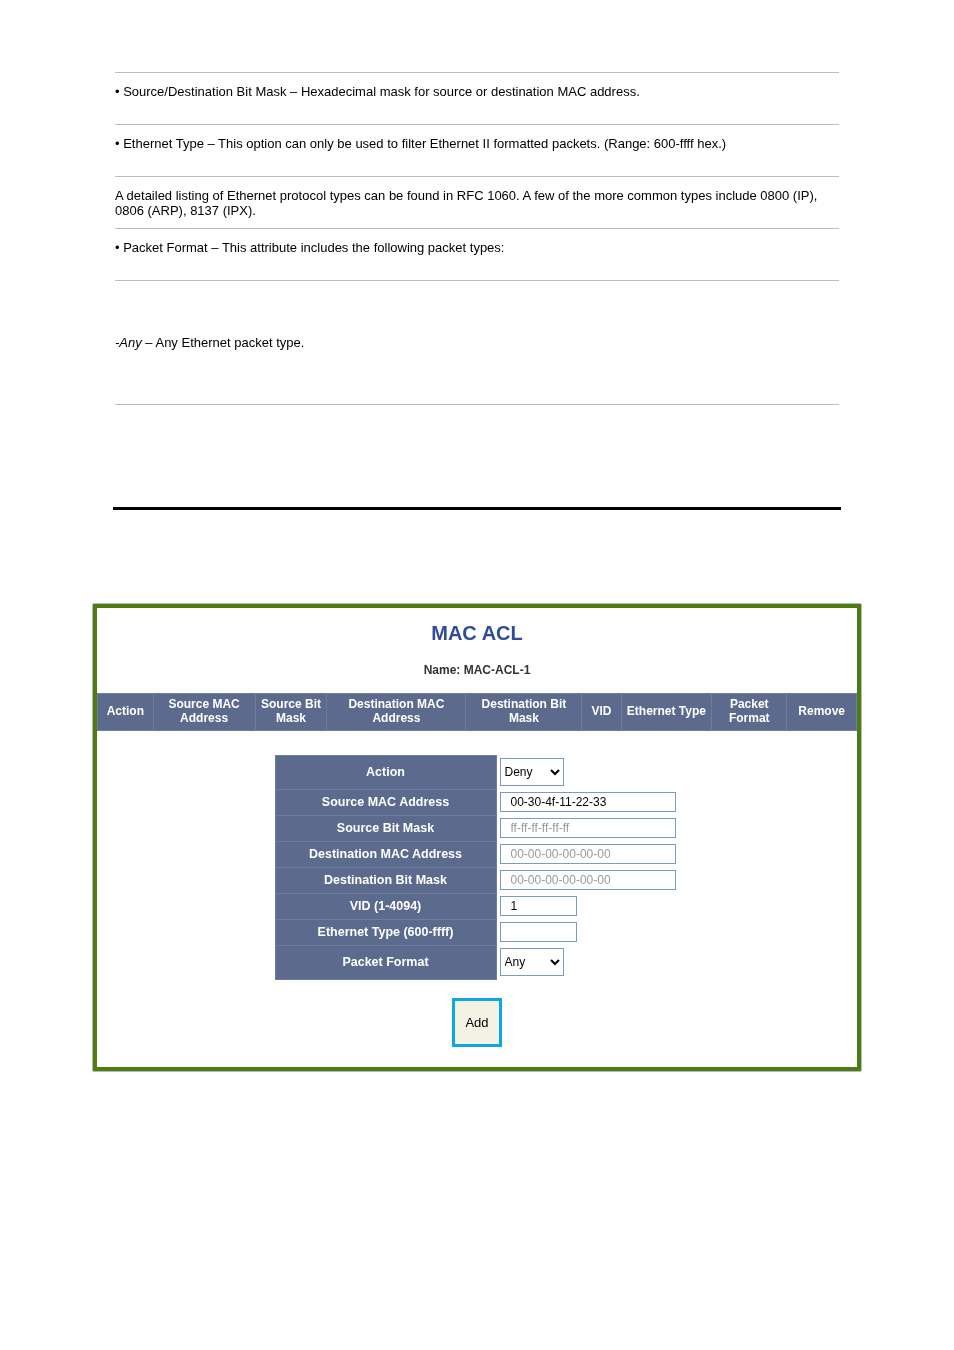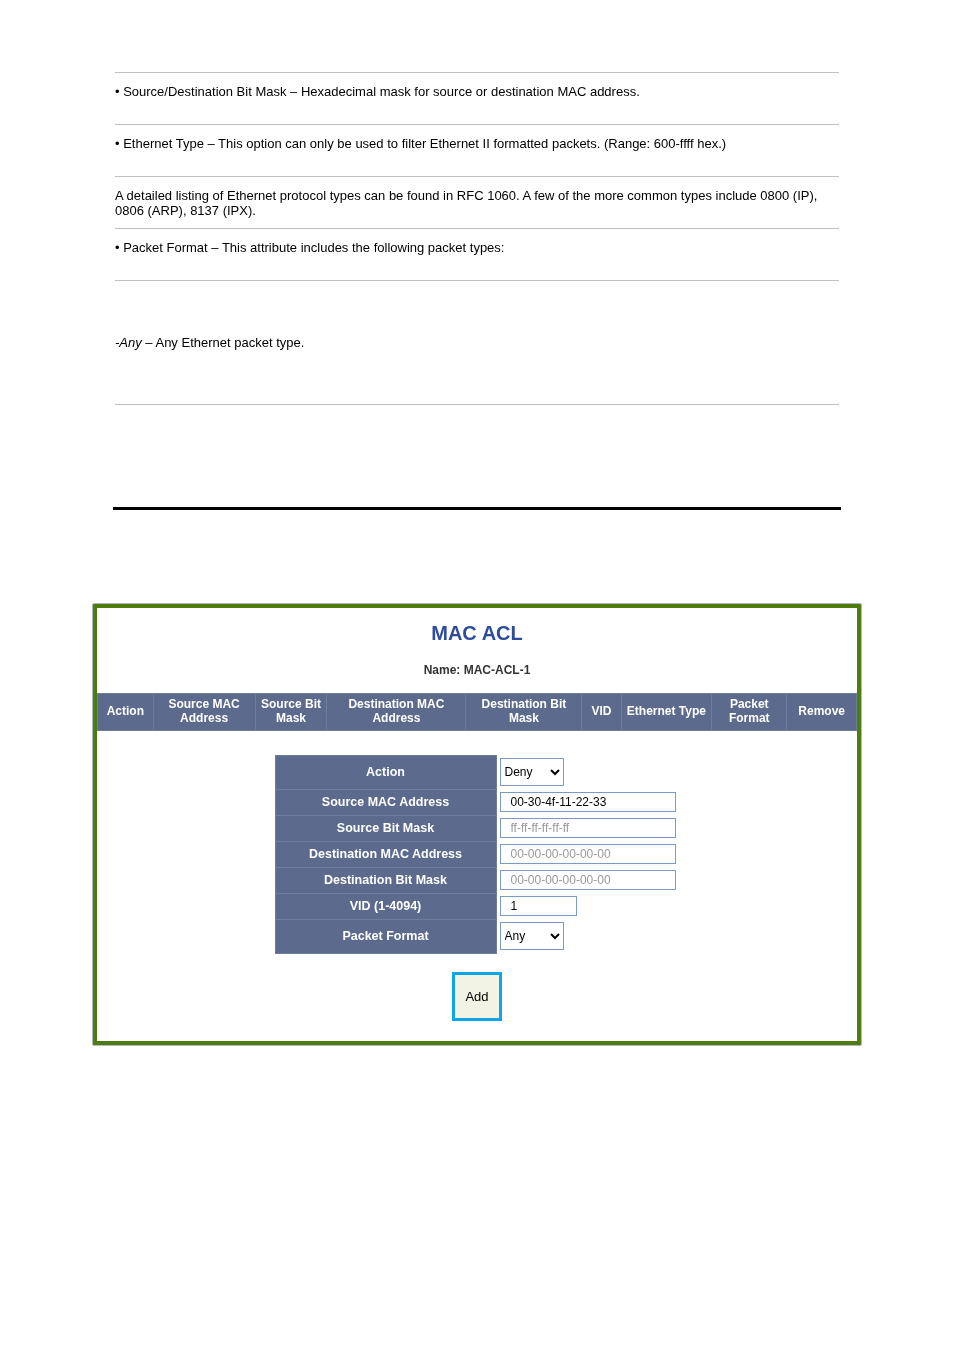--- a/index.html
+++ b/index.html
@@ -207,20 +207,24 @@
         </tr>
         <tr>
           <td class="label">Destination Bit Mask</td>
           <td class="control"><input type="text" class="disabled" value="00-00-00-00-00-00" style=""></td>
         </tr>
         <tr>
           <td class="label">VID (1-4094)</td>
           <td class="control"><input type="text" style="width: 55px;" value="1"></td>
         </tr>
         <tr>
+          <td class="label">Ethernet Type (600-ffff)</td>
+          <td class="control"><input type="text" style="width: 55px;" value=""></td>
+        </tr>
+        <tr>
           <td class="label">Packet Format</td>
           <td class="control"><select style="width:64px"><option>Any</option></select></td>
         </tr>
       </tbody>
           </table>
     </div>
 
     <div class="add-btn-row">
       <button class="add-btn">Add</button>
     </div>

